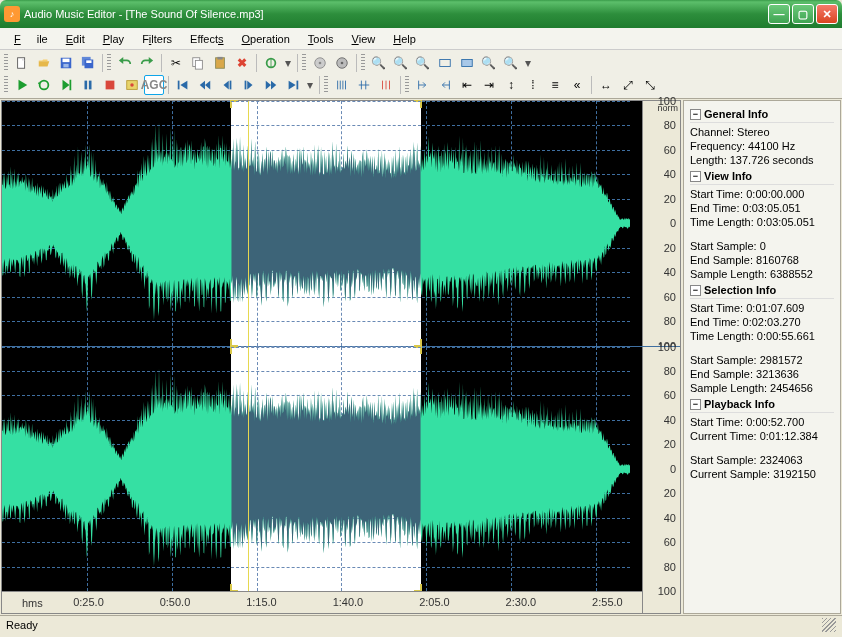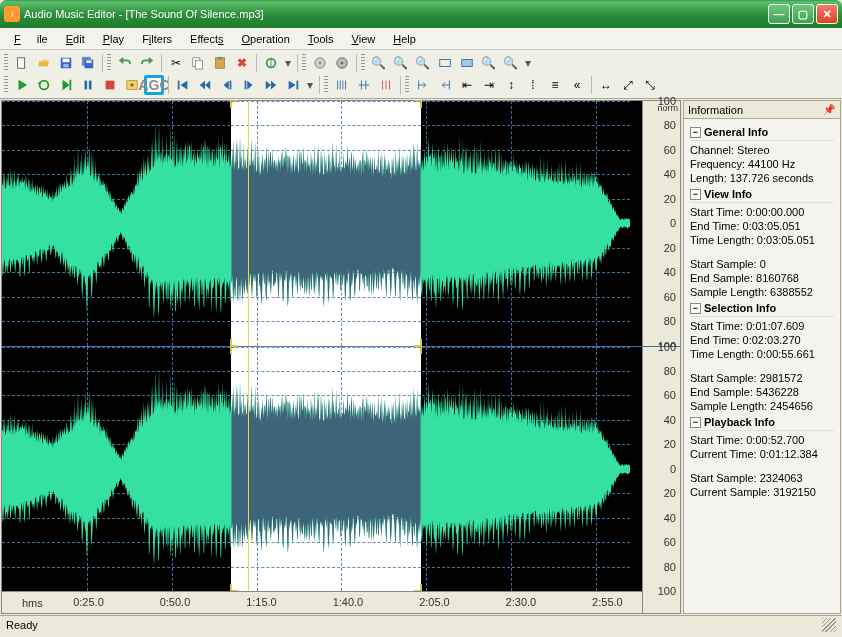--- a/index.html
+++ b/index.html
@@ -210,21 +210,21 @@
         <svg viewBox="0 0 16 16">
           <rect x="3" y="3" width="10" height="10" fill="#d9473b"></rect>
         </svg>
       </div>
     <div class="tb">
         <svg viewBox="0 0 16 16">
           <rect x="2" y="3" width="12" height="10" fill="#e8d46a" stroke="#b89930"></rect>
           <circle cx="8" cy="8" r="2" fill="#d9473b"></circle>
         </svg>
       </div>
-    <div class="tb" style="font-size:14px;font-weight:bold;color:#888;border:3px solid #0ea5e9;background:#ffffff;">AGC</div>
+    <div class="tb" style="font-size:12px;font-weight:bold;color:#888;border:1px solid #0ea5e9;background:#ffffff;">AGC</div>
     <span class="sep"></span>
     <div class="tb">
         <svg viewBox="0 0 16 16">
           <rect x="2" y="3" width="2" height="10" fill="#2a6aa8"></rect>
           <path d="M13 3l-8 5 8 5z" fill="#2a6aa8"></path>
         </svg>
       </div>
     <div class="tb">
         <svg viewBox="0 0 16 16">
           <path d="M8 3L2 8l6 5z" fill="#2a6aa8"></path>
@@ -435,24 +435,20 @@
           <span class="tick" style="left: 54.0541%;">1:40.0</span>
           <span class="tick" style="left: 67.5676%;">2:05.0</span>
           <span class="tick" style="left: 81.0811%;">2:30.0</span>
           <span class="tick" style="left: 94.5946%;">2:55.0</span>
         </div>
       <div class="spacer-v"></div>
     </div>
   </div>
 
   <div class="info">
-    <div class="info-hdr">
-      <span>Information</span>
-      <span class="pin">📌</span>
-    </div>
     <div class="info-body">
       <div class="section-hdr">
           <span class="toggle">−</span>
           <span>General Info</span>
         </div>
       <div class="row">Channel: Stereo</div>
       <div class="row">Frequency: 44100 Hz</div>
       <div class="row">Length: 137.726 seconds</div>
 
       <div class="section-hdr">
@@ -469,21 +465,21 @@
 
       <div class="section-hdr">
           <span class="toggle">−</span>
           <span>Selection Info</span>
         </div>
       <div class="row">Start Time: 0:01:07.609</div>
       <div class="row">End Time: 0:02:03.270</div>
       <div class="row">Time Length: 0:00:55.661</div>
       <div class="gap"></div>
       <div class="row">Start Sample: 2981572</div>
-      <div class="row">End Sample: 5436228</div>
+      <div class="row">End Sample: 3213636</div>
       <div class="row">Sample Length: 2454656</div>
 
       <div class="section-hdr">
           <span class="toggle">−</span>
           <span>Playback Info</span>
         </div>
       <div class="row">Start Time: 0:00:52.700</div>
       <div class="row">Current Time: 0:01:12.384</div>
       <div class="gap"></div>
       <div class="row">Start Sample: 2324063</div>

